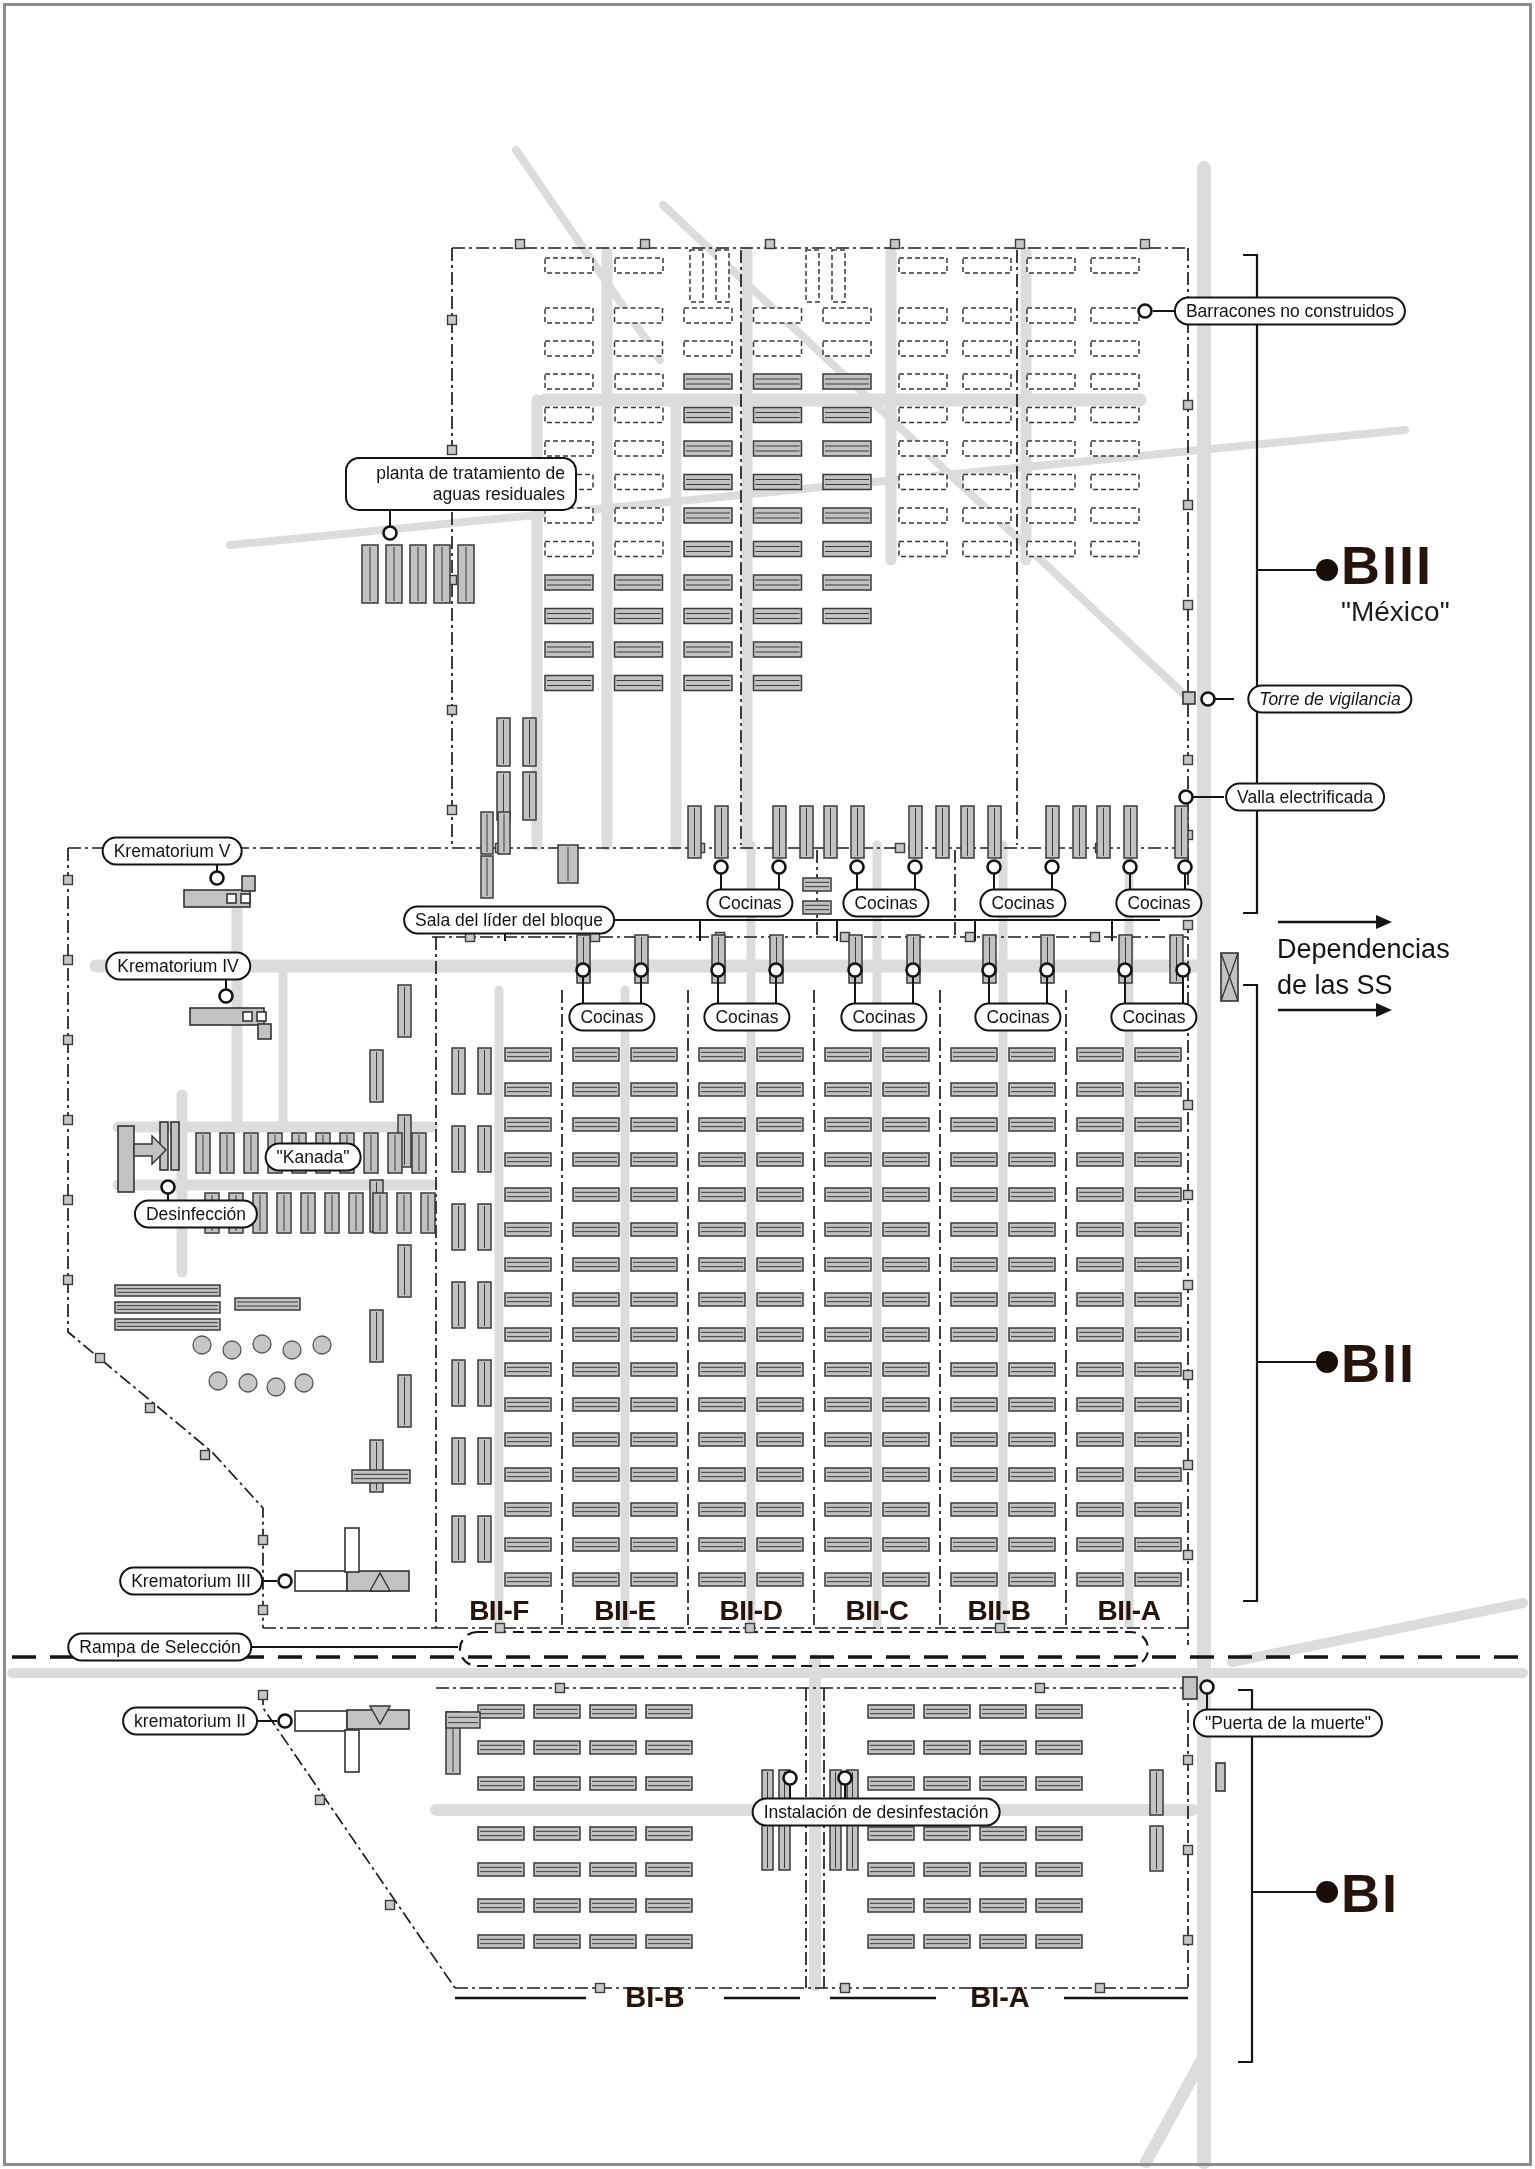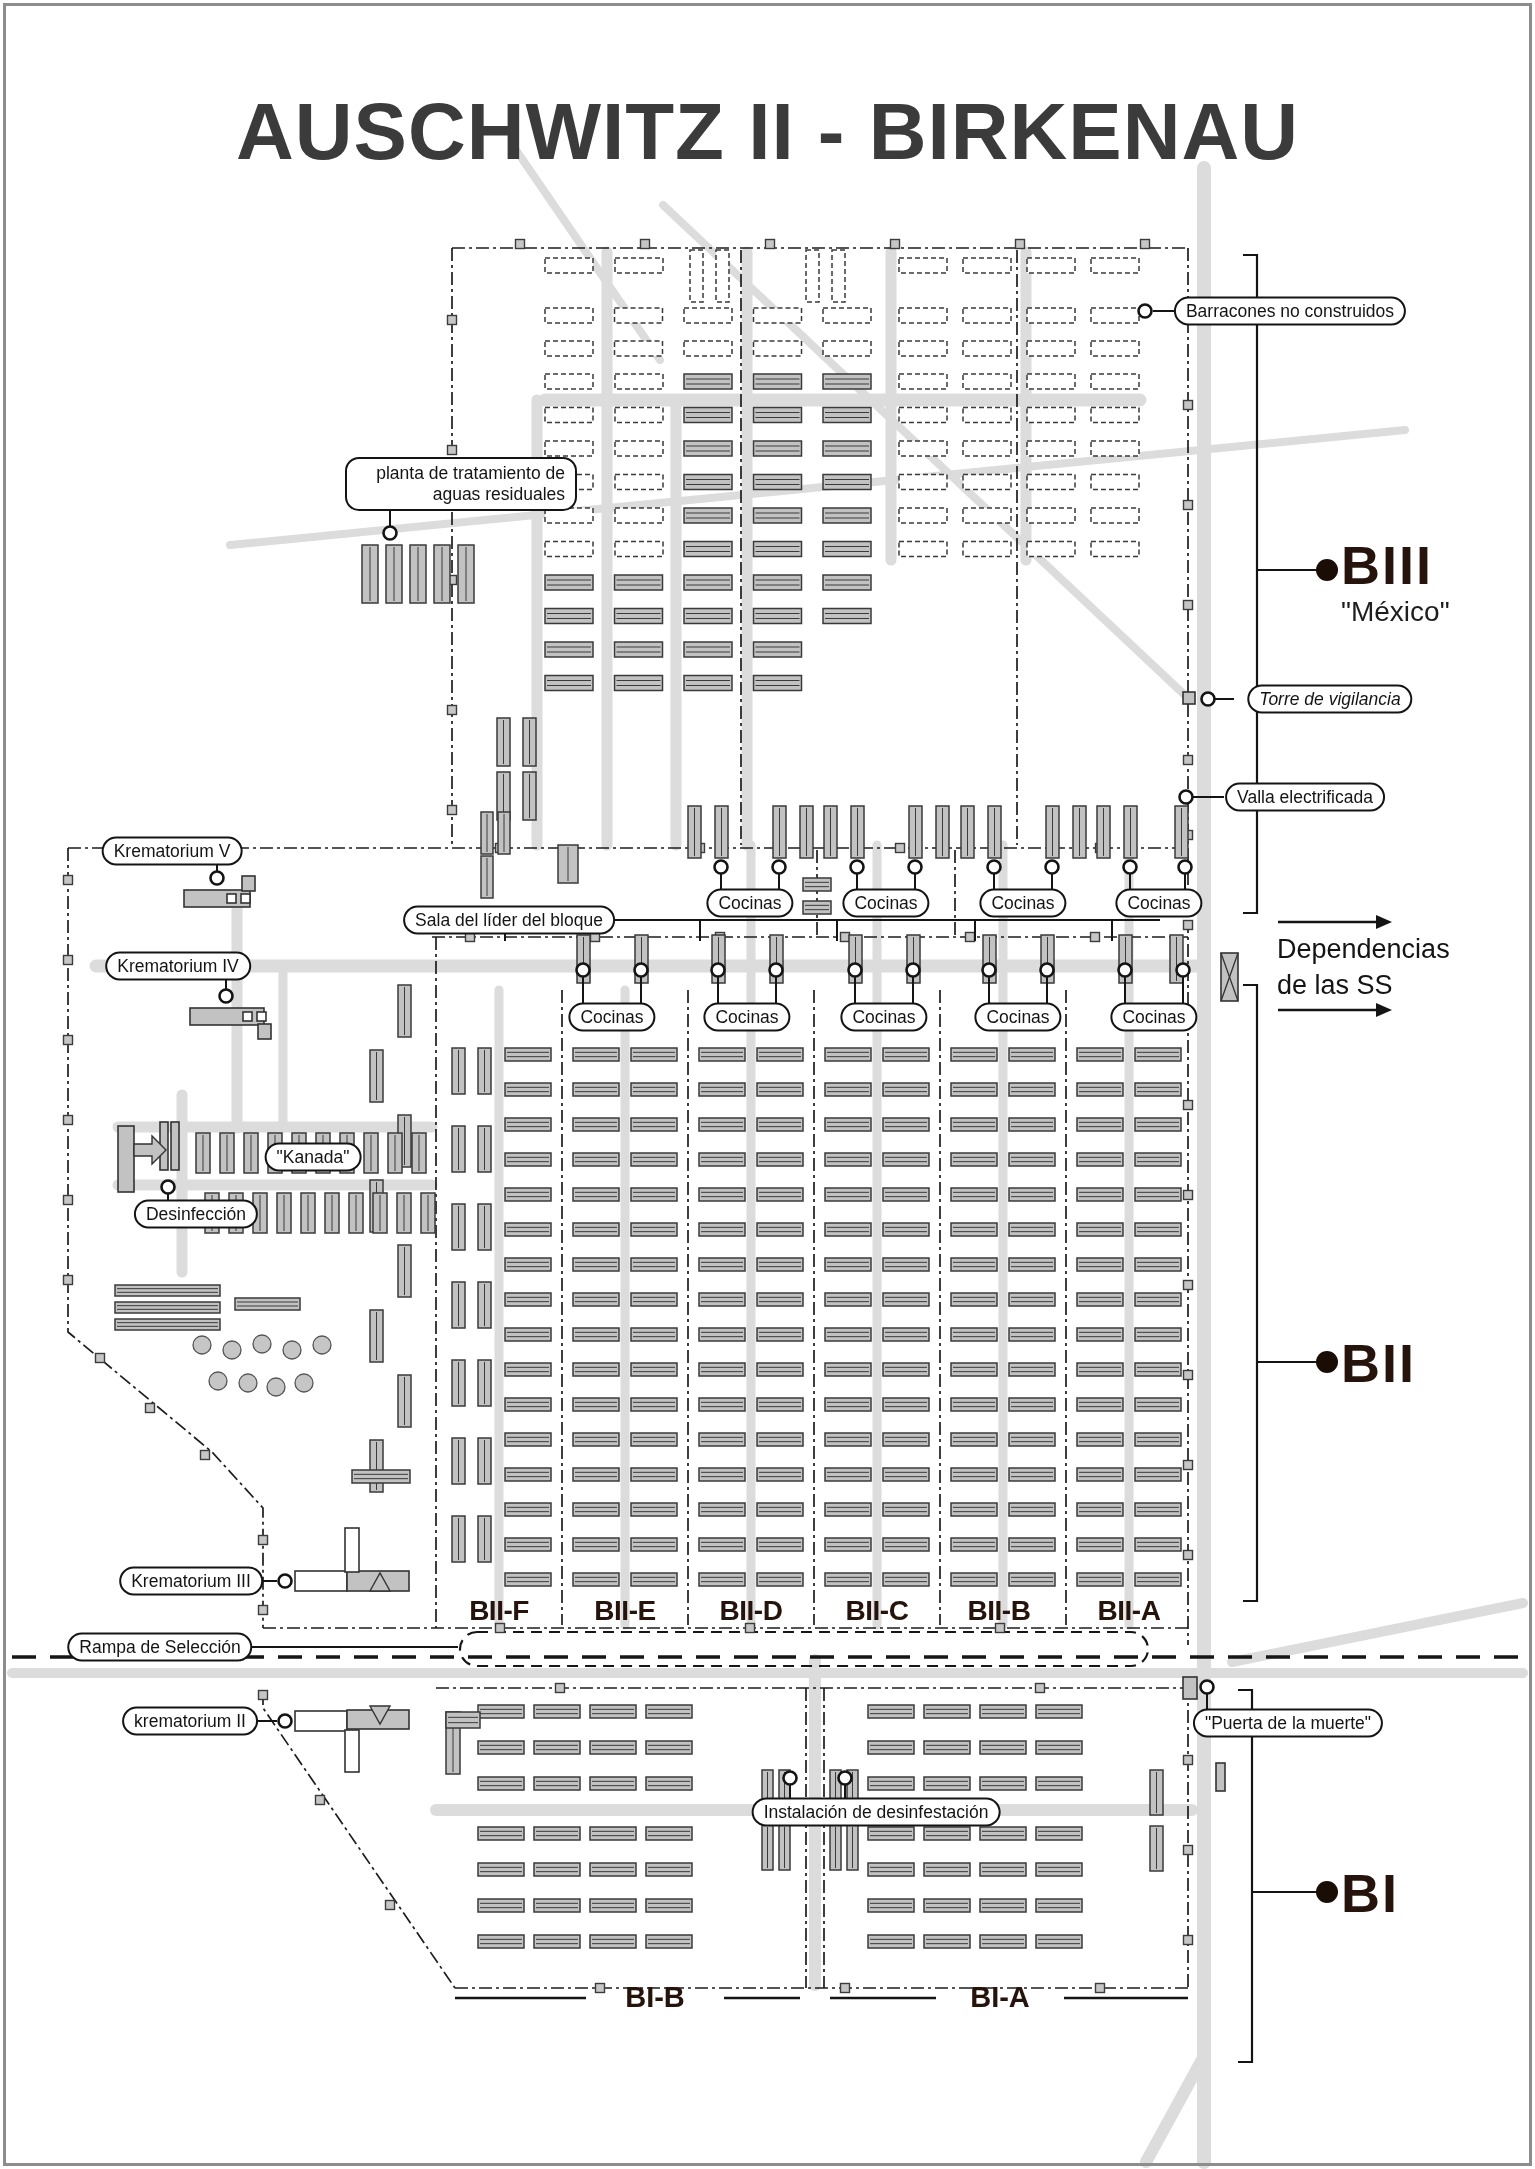--- a/index.html
+++ b/index.html
@@ -1325,21 +1325,20 @@
       <line x1="1278" y1="922" x2="1380" y2="922" stroke="#141414" stroke-width="2.4"></line>
       <polygon points="1392,922 1376,915 1376,929" fill="#141414"></polygon>
       <line x1="1278" y1="1010" x2="1380" y2="1010" stroke="#141414" stroke-width="2.4"></line>
       <polygon points="1392,1010 1376,1003 1376,1017" fill="#141414"></polygon>
       <line x1="455" y1="1998" x2="586" y2="1998" stroke="#141414" stroke-width="2.4"></line>
       <line x1="724" y1="1998" x2="800" y2="1998" stroke="#141414" stroke-width="2.4"></line>
       <line x1="830" y1="1998" x2="936" y2="1998" stroke="#141414" stroke-width="2.4"></line>
       <line x1="1064" y1="1998" x2="1188" y2="1998" stroke="#141414" stroke-width="2.4"></line>
     </svg>
   <div class="frame"></div>
-  <div id="title">AUSCHWITZ II - BIRKENAU</div>
   <div id="biii" class="big">BIII</div>
   <div id="mexico">"México"</div>
   <div id="bii" class="big">BII</div>
   <div id="bi" class="big">BI</div>
   <div class="dep">
     <div>Dependencias</div>
     <div>de las SS</div>
   </div>
   <div class="slab" style="left:499px">BII-F</div>
   <div class="slab" style="left:625px">BII-E</div>

